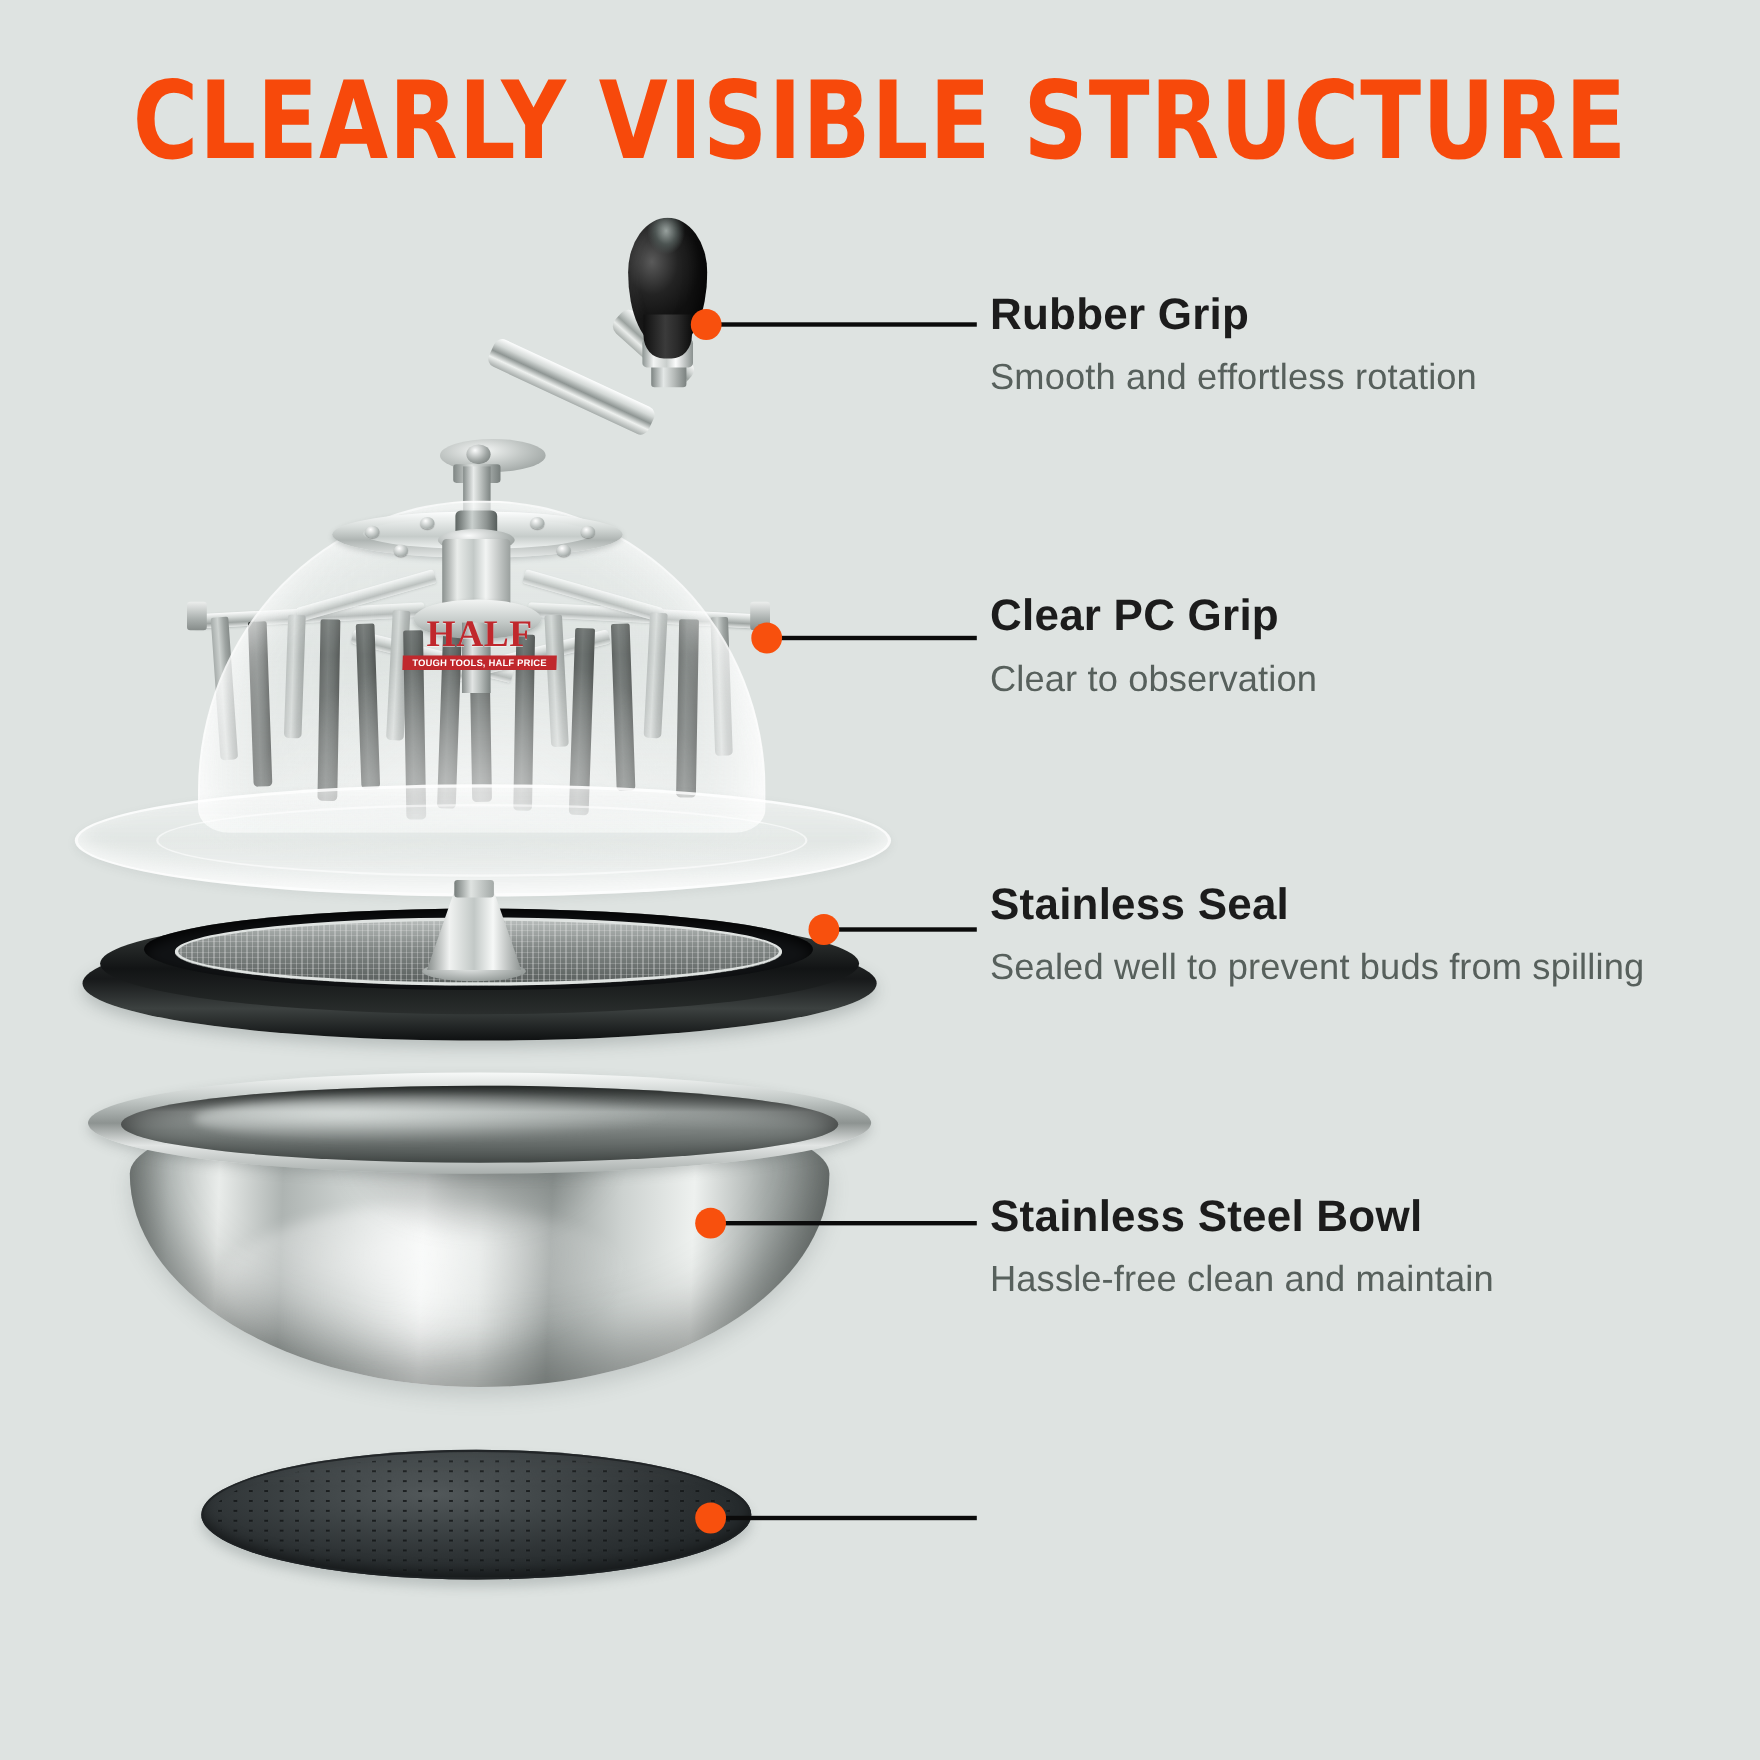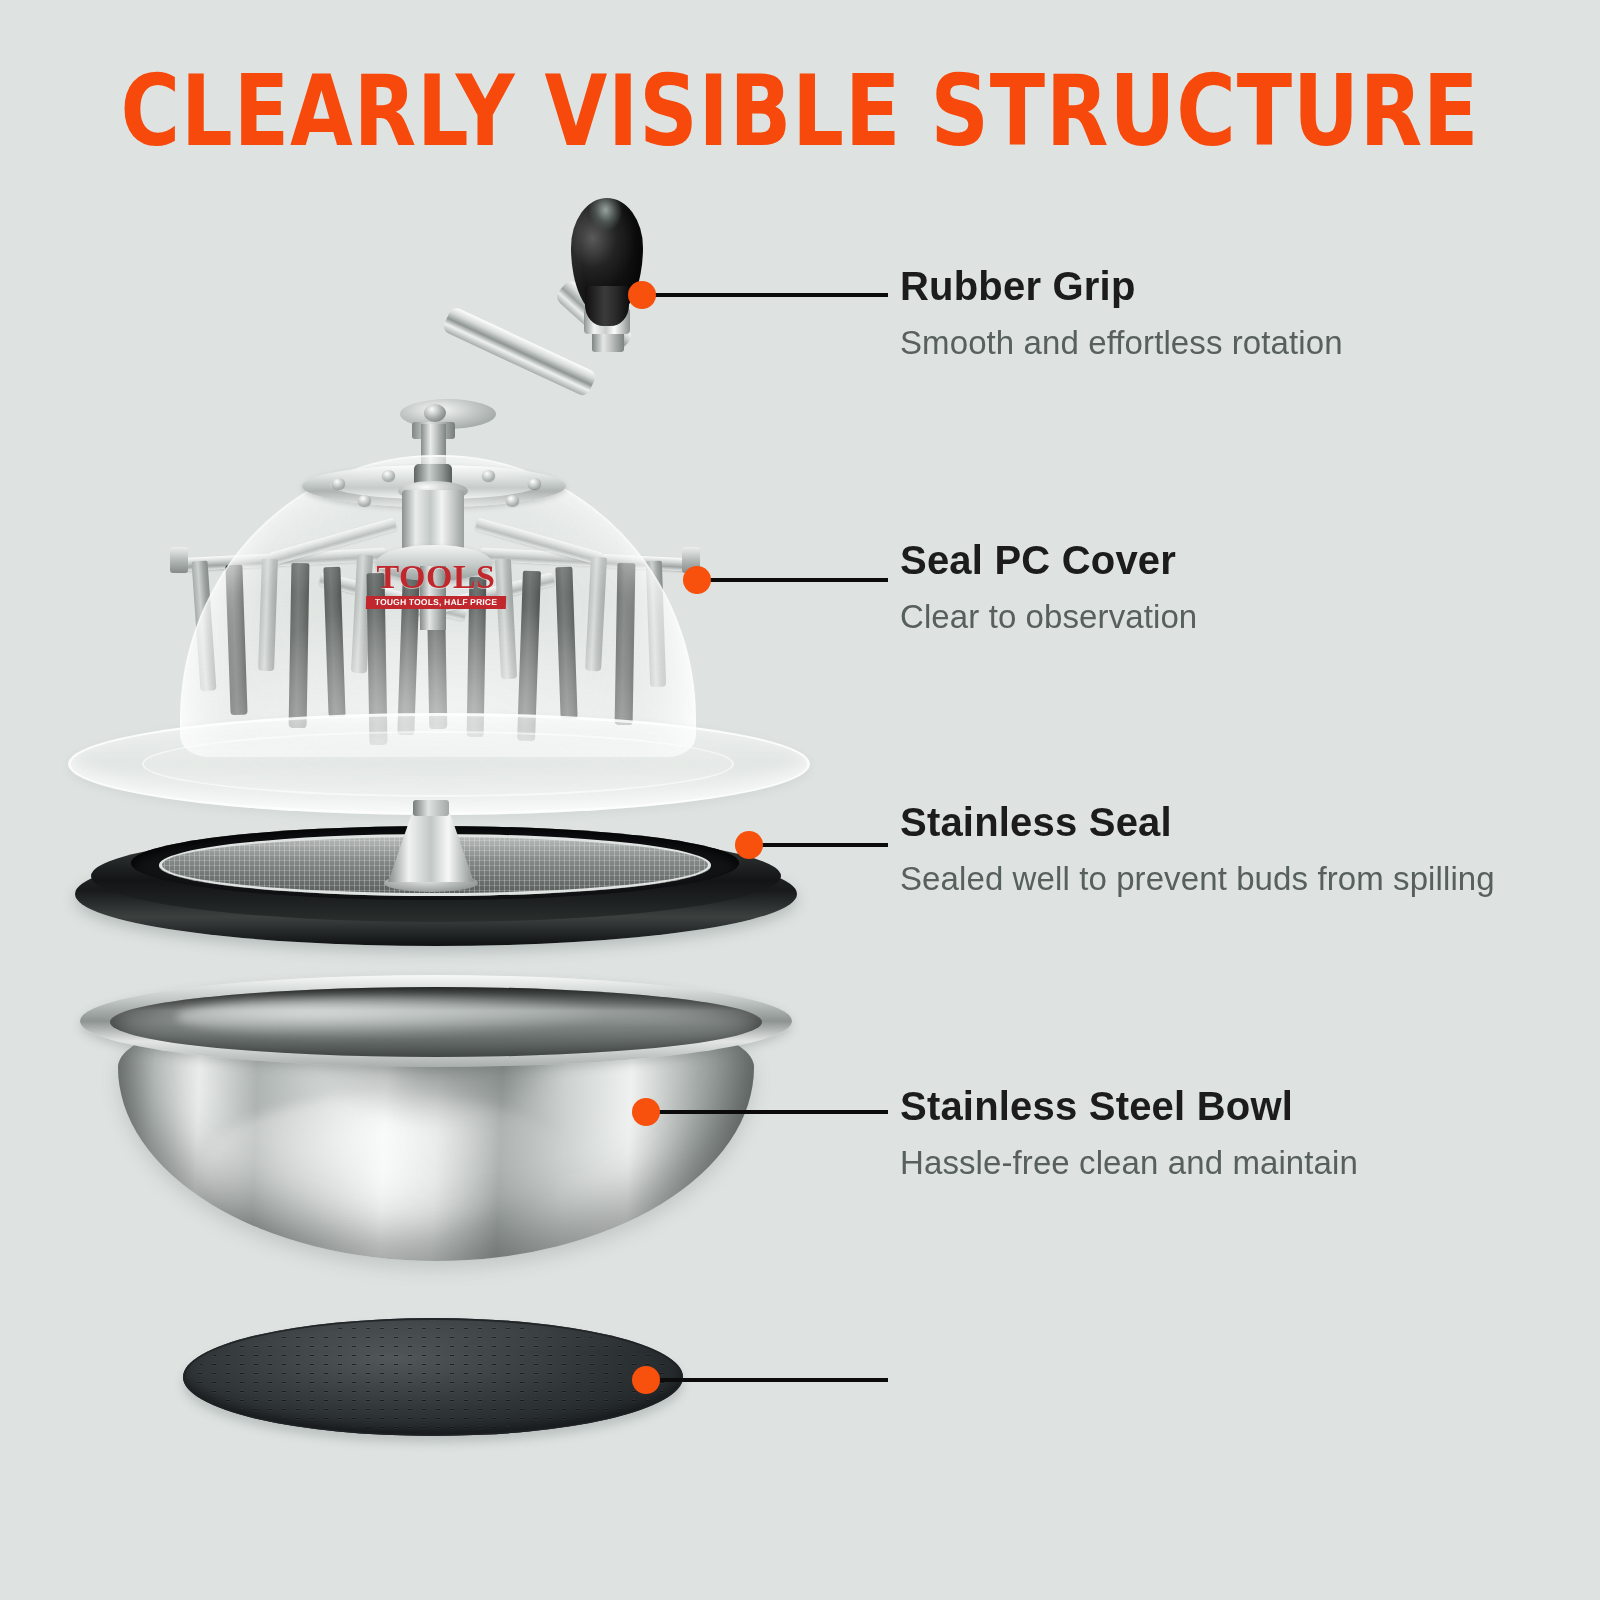--- a/index.html
+++ b/index.html
@@ -548,21 +548,21 @@
       <div class="screw" style="left:506px; top:495px;"></div>
       <div class="hub-cap"></div>
       <div class="hub-top"></div>
       <div class="hub-cyl"></div>
       <div class="hub-bot"></div>
       <div class="spider-hub"></div>
       <div class="hub-stem"></div>
     </div>
 
     <div class="vevor">
-      <div class="v-word">TOOLS</div>
+      <div class="v-word">HALF</div>
       <div class="v-tag">TOUGH TOOLS, HALF PRICE</div>
     </div>
 
     <div class="seal-wrap">
       <div class="seal-outer"></div>
       <div class="seal-lip"></div>
       <div class="seal-inner-ring"></div>
       <div class="seal-mesh"></div>
       <div class="seal-mesh-rim"></div>
     </div>
@@ -602,21 +602,21 @@
     <div class="dot" style="left:632px; top:1098px;"></div>
     <div class="dot" style="left:632px; top:1366px;"></div>
   </div>
 
   <div class="callout" style="top:264px;">
     <div class="c-title">Rubber Grip</div>
     <div class="c-sub">Smooth and effortless rotation</div>
   </div>
 
   <div class="callout" style="top:538px;">
-    <div class="c-title">Seal PC Cover</div>
+    <div class="c-title">Clear PC Grip</div>
     <div class="c-sub">Clear to observation</div>
   </div>
 
   <div class="callout" style="top:800px;">
     <div class="c-title">Stainless Seal</div>
     <div class="c-sub">Sealed well to prevent buds from spilling</div>
   </div>
 
   <div class="callout" style="top:1065px;margin-top:19px;">
     <div class="c-title">Stainless Steel Bowl</div>

